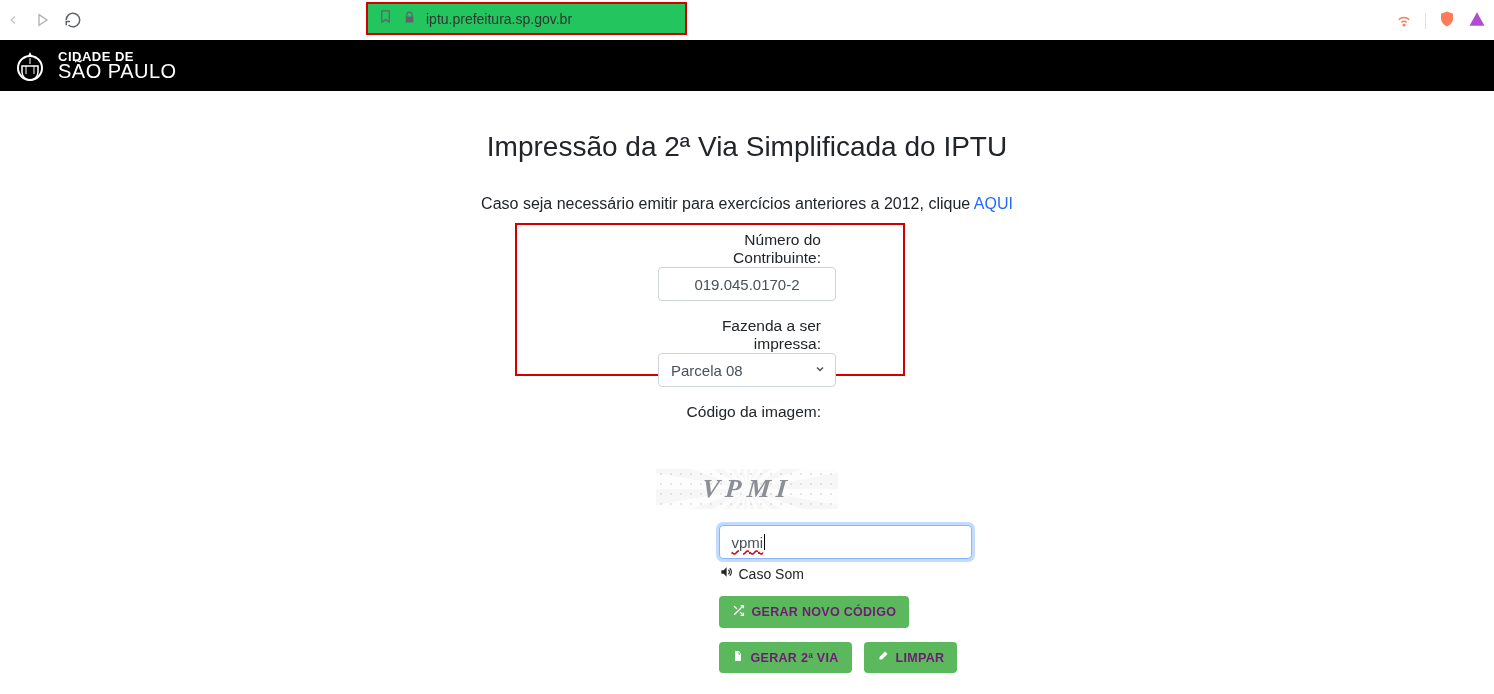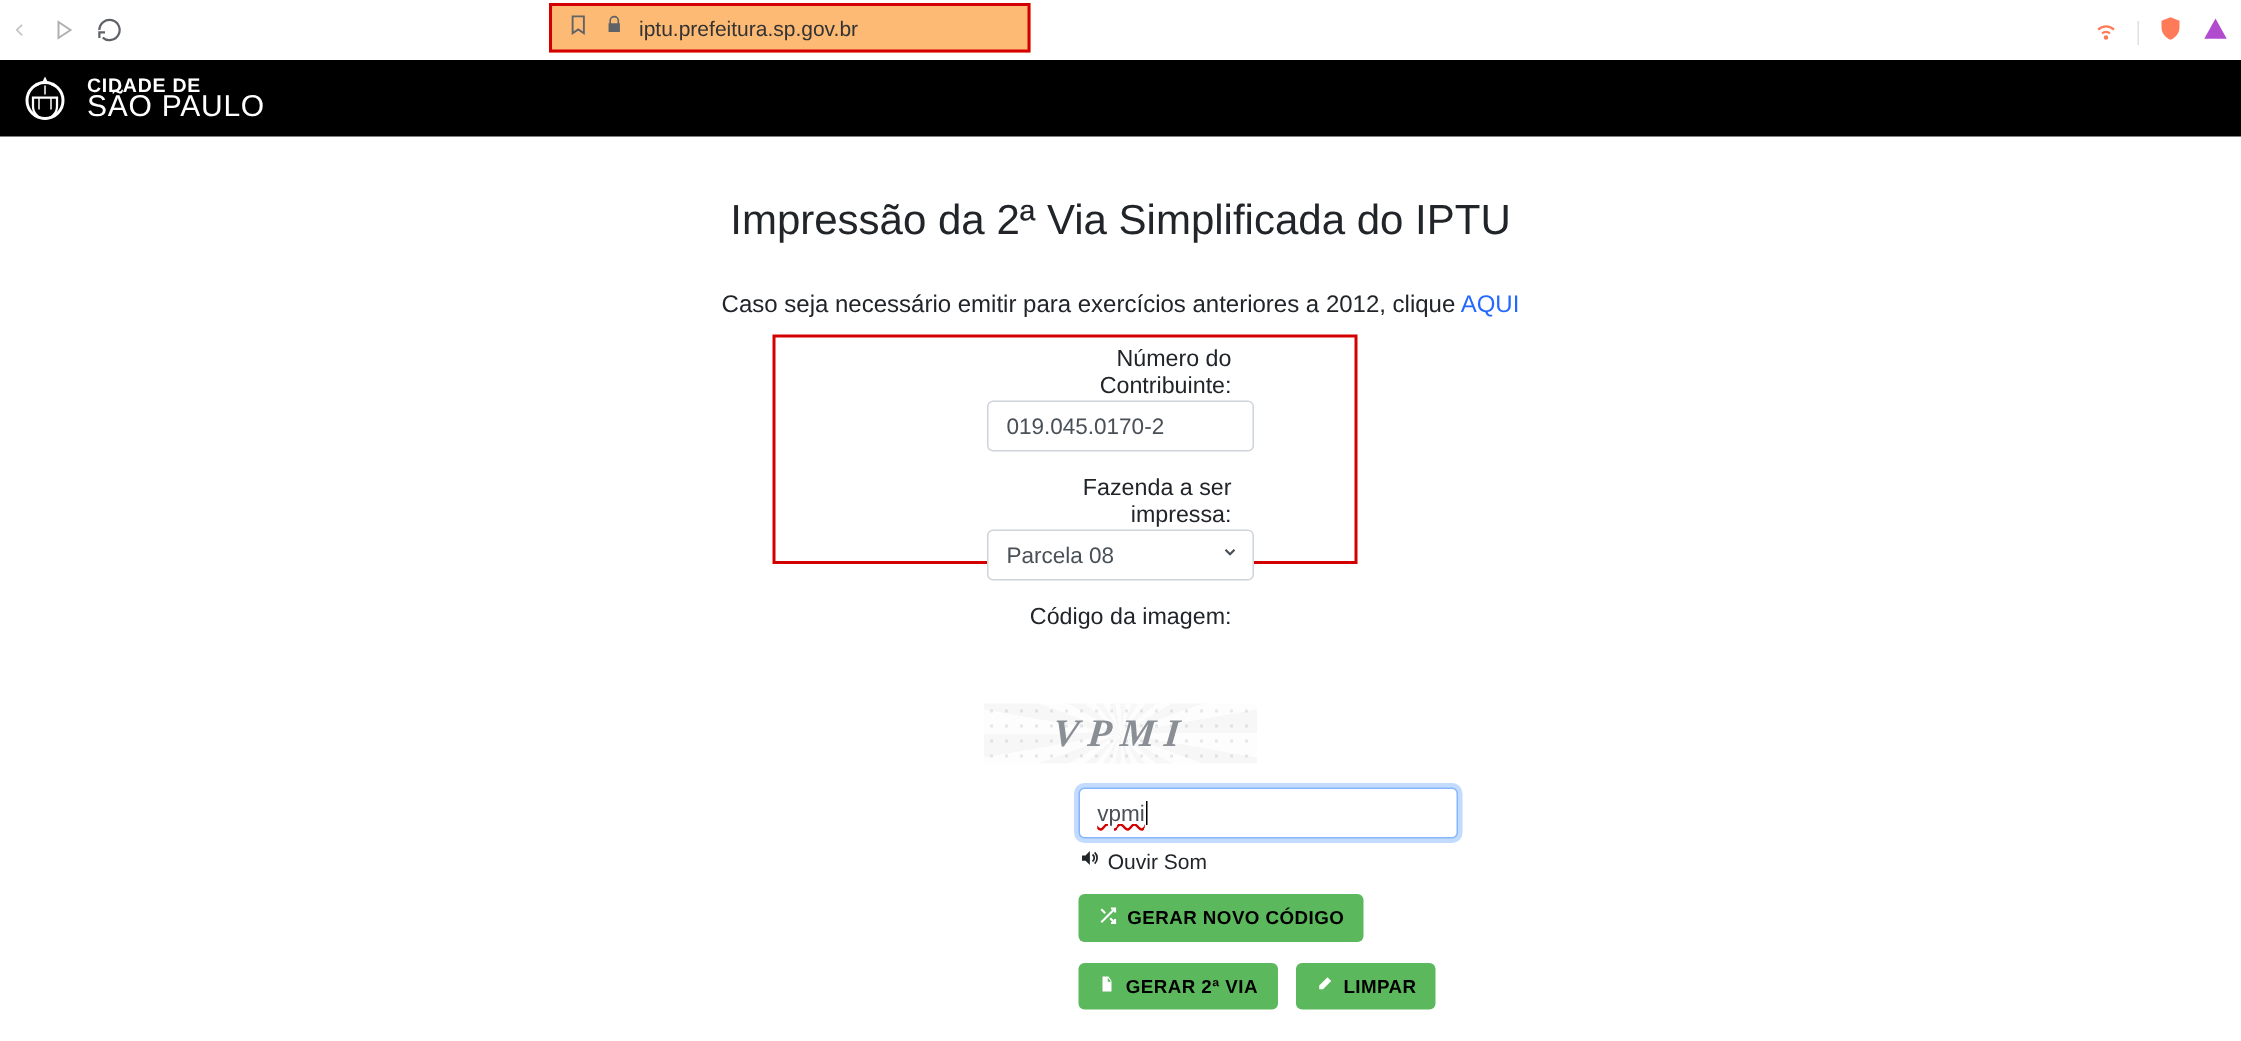--- a/index.html
+++ b/index.html
@@ -3,21 +3,21 @@
 <meta charset="utf-8">
 <style>
   * { box-sizing: border-box; }
   html, body { margin: 0; padding: 0; font-family: "Segoe UI", Arial, sans-serif; overflow: hidden; }
   .viewport { width: 1494px; height: 694px; position: relative; background: #fff; }
 
   
   .chrome-bar { height: 40px; background: #fff; display: flex; align-items: center; padding: 0 10px; border-bottom: 0; }
   .chrome-left { display: flex; align-items: center; gap: 12px; margin-left: -6px; }
   .nav-icon { width: 18px; height: 18px; display: flex; align-items: center; justify-content: center; color: #5f6368; }
-  .addr-box { position: absolute; left: 366px; top: 2px; width: 321px; height: 33px; border: 2px solid #d40000; display: flex; align-items: center; padding: 0 10px; background: #fdba74; }
+  .addr-box { position: absolute; left: 366px; top: 2px; width: 321px; height: 33px; border: 2px solid #d40000; display: flex; align-items: center; padding: 0 10px; background: #22c55e; }
   .addr-inner { display: flex; align-items: center; gap: 10px; }
   .bookmark-icon { color: #5f6368; }
   .lock-icon { color: #5f6368; }
   .addr-text { font-size: 14px; color: #333; }
   .chrome-right { position: absolute; right: 8px; top: 10px; display: flex; align-items: center; gap: 12px; }
   .chrome-right .sep { width: 1px; height: 16px; background: #e0e0e0; }
 
   
   .site-header { background: #000; height: 51px; display: flex; align-items: center; }
   .brand { display: flex; align-items: center; gap: 8px; color: #fff; margin-left: 10px; }
@@ -34,41 +34,41 @@
   .subtext { font-size: 16px; color: #212529; margin-bottom: 18px; }
   .subtext a { color: #2469ff; text-decoration: none; }
 
   
   .form-wrap { position: relative; display: inline-block; text-align: left; }
   .highlight-box { position: absolute; left: -8px; top: -8px; width: 390px; height: 153px; border: 2px solid #d40000; pointer-events: none; }
   .form-row { display: flex; align-items: center; margin-bottom: 16px; flex-direction: column; }
   .form-label { width: 180px; text-align: right; padding-right: 16px; font-size: 15.5px; color: #212529; }
   .text-input { height: 34px; border: 1px solid #ced4da; border-radius: 4px; padding: 0 12px; font-size: 15px; color: #495057; background: #fff; }
   .text-input.focus { outline: none; border: 1px solid #86b7fe; box-shadow: 0 0 0 3px rgba(13,110,253,.25); }
-  .w-contrib { width: 178px; }
+  .w-contrib { width: 178px; text-align: center; }
   .w-parcela { width: 178px; }
   .w-exerc { width: 109px; }
   .w-captcha { width: 253px; }
 
   select.text-input { appearance: none; background-image: none; padding-right: 28px; }
   .select-wrap { position: relative; display: inline-block; }
   .select-chevron { position: absolute; right: 10px; top: 50%; transform: translateY(-50%); pointer-events: none; color: #495057; }
 
   .captcha-area { margin-left: 196px; }
   .captcha-img-box { width: 182px; height: 40px; display: flex; align-items: center; justify-content: center; background: repeating-conic-gradient(#f7f7f7 0 10deg, #fdfdfd 10deg 20deg); border: 0; position: relative; }
   .captcha-text { font-family: "Times New Roman", serif; font-size: 26px; font-style: italic; font-weight: 700; color: #8a8f96; letter-spacing: 6px; transform: skewX(-6deg); }
   .captcha-dots { position:absolute; inset:0; background-image: radial-gradient(#8a8f96 1px, transparent 1px); background-size: 10px 10px; opacity:.2; }
 
   .captcha-input-row { margin-top: 10px; }
   .captcha-value { text-decoration: underline wavy #d40000; text-underline-offset: 2px; }
   .caret { border-left: 1px solid #000; display: inline-block; height: 16px; margin-left: 1px; vertical-align: middle; }
 
   .audio-row { margin-top: 6px; font-size: 14px; color: #212529; display: flex; align-items: center; gap: 6px; }
 
-  .btn { display: inline-flex; align-items: center; gap: 7px; padding: 8px 13px; border-radius: 4px; color: #000000; font-size: 12.5px; font-weight: 700; letter-spacing: 0.3px; border: none; cursor: pointer; text-transform: uppercase; }
+  .btn { display: inline-flex; align-items: center; gap: 7px; padding: 8px 13px; border-radius: 4px; color: #701a75; font-size: 12.5px; font-weight: 700; letter-spacing: 0.3px; border: none; cursor: pointer; text-transform: uppercase; }
   .btn-green { background: #5cb85c; }
   .btn-row { margin-top: 14px; display: flex; gap: 12px; }
 
 </style>
 </head>
 <body>
 
 <div class="viewport">
 
   <div class="chrome-bar">
@@ -193,21 +193,21 @@
           </div>
         </div>
 
         <div class="audio-row">
           <span>
             <svg width="14" height="14" viewBox="0 0 24 24" fill="#212529">
                 <path d="M4 9v6h4l5 5V4L8 9H4z"></path>
                 <path d="M16 8a5 5 0 0 1 0 8M18.5 5.5a9 9 0 0 1 0 13" fill="none" stroke="#212529" stroke-width="2"></path>
               </svg>
           </span>
-          <span>Ouvir Som</span>
+          <span>Caso Som</span>
         </div>
 
         <div class="btn-row">
           <button class="btn btn-green">
             <span>
               <svg width="13" height="13" viewBox="0 0 24 24" fill="none" stroke="#fff" stroke-width="2.5">
                   <path d="M16 3h5v5"></path>
                   <path d="M4 20L21 3"></path>
                   <path d="M21 16v5h-5"></path>
                   <path d="M15 15l6 6"></path>

